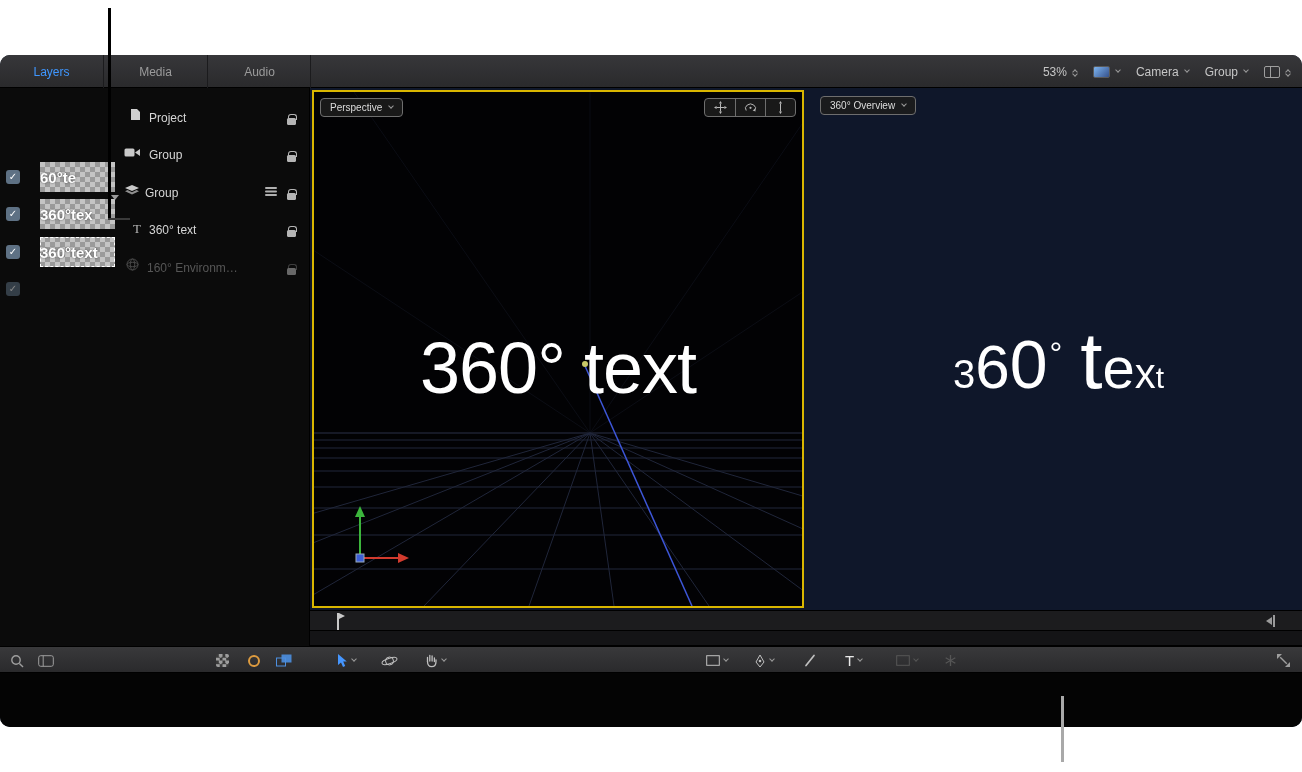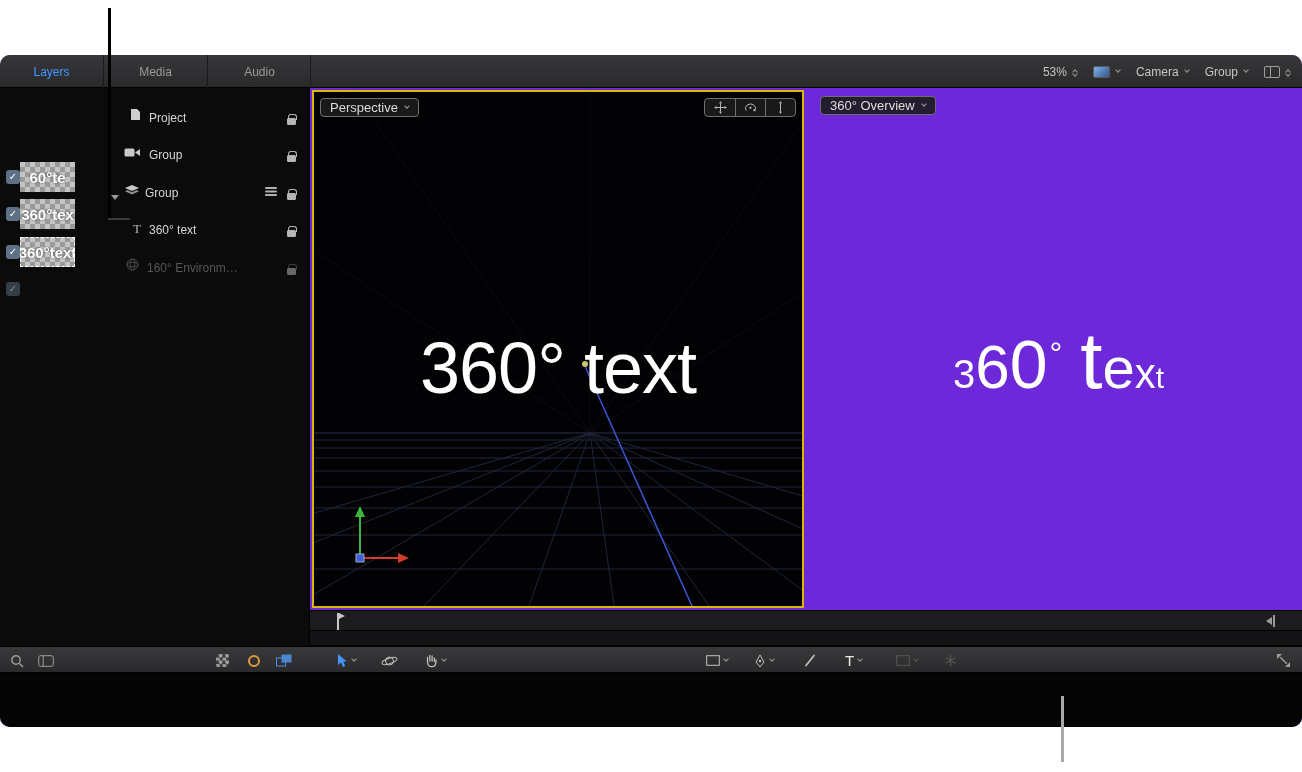--- a/index.html
+++ b/index.html
@@ -1,20 +1,20 @@
 <!DOCTYPE html>
 <html><head>
 <meta charset="utf-8">
 <style>
   *{margin:0;padding:0;box-sizing:border-box}
   html,body{width:1302px;height:772px;background:#fff;overflow:hidden;
     font-family:"Liberation Sans","DejaVu Sans",sans-serif;position:relative}
 
   
-  .app{position:absolute;left:0;top:55px;width:1302px;height:672px;background:#6d28d9;
+  .app{position:absolute;left:0;top:55px;width:1302px;height:672px;background:#0f172a;
        border-radius:10px;overflow:hidden}
 
   
   .topbar{position:absolute;left:0;top:0;width:100%;height:33px;
           background:linear-gradient(#37373a,#2a2a2c);border-bottom:1px solid #000}
   .tab{position:absolute;top:0;height:33px;width:103px;display:flex;align-items:center;
        justify-content:center;font-size:12px;color:#9b9b9b;cursor:default}
   .tab.active{color:#3f97ff}
   .tabdiv{position:absolute;top:0;height:33px;width:1px;background:#1b1b1d}
   .tr{position:absolute;right:12px;top:0;height:33px;display:flex;align-items:center;gap:16px}
@@ -46,32 +46,32 @@
   .lock::before{content:"";position:absolute;left:1.2px;top:-4.5px;width:6.5px;height:5px;
         border:1.5px solid #b5b5b5;border-bottom:none;border-radius:3px 3px 0 0}
   .lock.dim, .lock.dim::before{opacity:.55}
   .disc{width:0;height:0;border-top:5px solid #9a9a9a;border-left:4px solid transparent;
         border-right:4px solid transparent;flex:none}
   .treeline{position:absolute;left:2px;top:18px;width:22px;height:2px;background:#3a3a3a}
   .cb{position:absolute;left:6px;width:14px;height:14px;border-radius:3px;background:#5e7184;
       display:flex;align-items:center;justify-content:center}
   .cb.dim{opacity:.5}
   .ck{font-size:10px;color:#fff;line-height:1}
-  .thumb{position:absolute;left:20px;width:55px;height:30px;overflow:hidden;display:flex;
-         align-items:center;justify-content:center;
+  .thumb{position:absolute;left:40px;width:75px;height:30px;overflow:hidden;display:flex;
+         align-items:center;
          background:repeating-conic-gradient(#9a9a9a 0 25%,#c4c4c4 0 50%);background-size:10px 10px}
   .thumb span{color:#fff;font-weight:bold;font-size:15px;white-space:nowrap;text-shadow:0 0 2px rgba(0,0,0,.6)}
   .thumb.sel{outline:1.5px dashed #fff;outline-offset:-1.5px}
 
   
   .vp1{position:absolute;left:312px;top:35px;width:492px;height:518px;border:2px solid #d9b600;
        background:#020204;overflow:hidden}
   .vpbtn{position:absolute;display:flex;align-items:center;gap:7px;height:19px;padding:0 9px;
          background:rgba(28,28,28,.9);border:1px solid #6e6e6e;border-radius:4px;color:#ddd;
-         font-size:13px;white-space:nowrap}
+         font-size:10px;white-space:nowrap}
   .seg{position:absolute;display:flex;height:19px;background:rgba(28,28,28,.9);
        border:1px solid #6e6e6e;border-radius:4px;overflow:hidden}
   .seg>div{width:30px;display:flex;align-items:center;justify-content:center;border-left:1px solid #6e6e6e}
   .seg>div:first-child{border-left:none}
   .maintext{position:absolute;left:0;width:100%;top:240px;text-align:center;color:#fff;
             font-size:72px;line-height:1;letter-spacing:-1px;white-space:nowrap}
   .ovtext{position:absolute;left:815px;width:487px;top:266px;display:flex;justify-content:center;
           align-items:baseline;color:#fff;line-height:1}
   .o0{font-size:40px}.o1{font-size:62px}.o2{font-size:68px}
   .o3{font-size:32px;transform:translateY(-24px);margin:0 2px}

